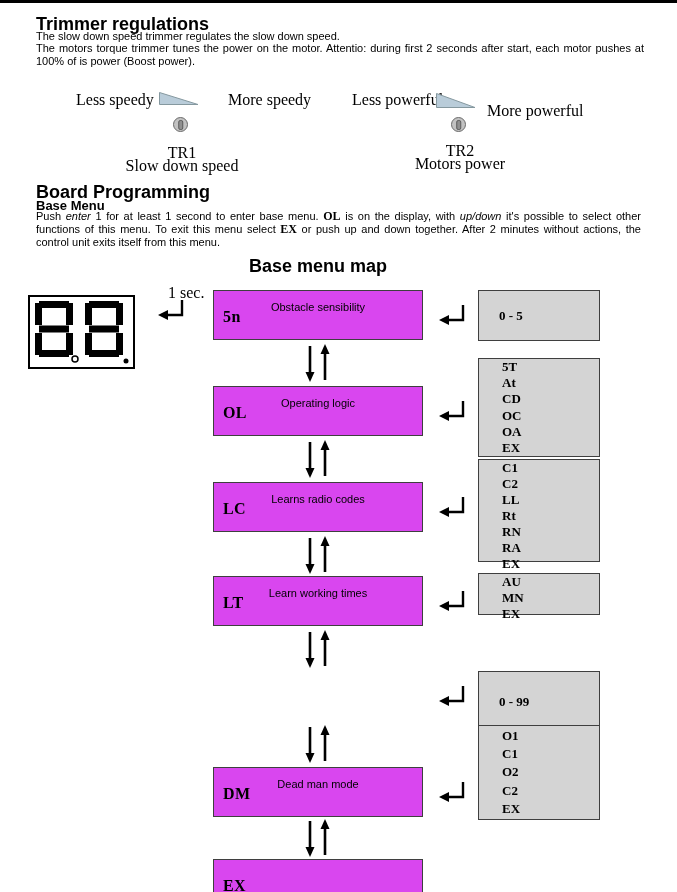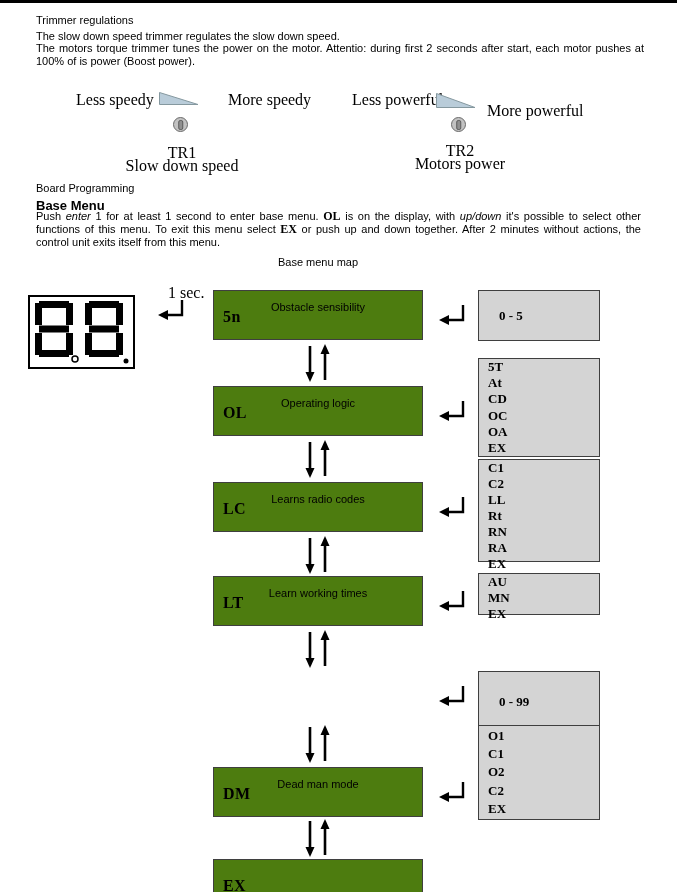--- a/index.html
+++ b/index.html
@@ -1,36 +1,36 @@
 <!DOCTYPE html>
 <html><head>
 <meta charset="utf-8">
 <style>
   * { margin:0; padding:0; box-sizing:border-box; }
   html,body { background:#ffffff; }
   .page { position:relative; width:677px; height:892px; background:#fff;
           font-family:"Liberation Sans", sans-serif; color:#000; overflow:hidden;
           border-top:3px solid #000; }
   .abs { position:absolute; }
-  .title { font-size:11px; font-weight:normal; }
+  .title { font-size:18px; font-weight:bold; }
   .subtitle { font-size:13px; font-weight:bold; }
   .body-text { font-size:11px; line-height:12.8px; text-align:justify; }
   .bold { font-weight:normal;margin-top:7px; }
   .italic { font-style:italic; }
   .serif-bold { font-family:"Liberation Serif", serif; font-weight:bold; font-size:12px; }
   .small-label { font-size:16px;font-family:Liberation Serif, serif; }
   .center-text { text-align:center; }
-  .mbox { width:210px; height:50px; background:#4d7c0f; border:1px solid #3f3f3f; }
+  .mbox { width:210px; height:50px; background:#d946ef; border:1px solid #3f3f3f; }
   .mlabel { position:absolute; left:0; right:0; top:10px; text-align:center; font-size:11px; }
   .mcode { position:absolute; left:9px; top:17px; font-family:"Liberation Serif", serif;
            font-weight:bold; font-size:16px; letter-spacing:0.4px; }
   .sbox { width:122px; background:#d4d4d4; border:1px solid #3f3f3f;
           font-family:"Liberation Serif", serif; font-weight:bold; font-size:13px; }
   .sbox-single { display:flex; align-items:center; padding-left:20px; }
-  .sbox-multi { display:flex; flex-direction:column; justify-content:space-evenly; padding-left:9px; }
+  .sbox-multi { display:flex; flex-direction:column; justify-content:space-evenly; padding-left:23px; }
   .knob { width:15px; height:15px; border-radius:50%; background:#c2c2c2; border:1px solid #6b6b6b; }
   .knob::after { content:""; position:absolute; left:50%; top:1.5px; bottom:1.5px; width:3.5px;
                  transform:translateX(-50%); background:#909090; border:1px solid #5a5a5a; border-radius:2px; }
 </style>
 </head>
 <body>
 
 <div class="page">
 
   <h1 class="abs title" style="left:36px;top:11px">Trimmer regulations</h1>

